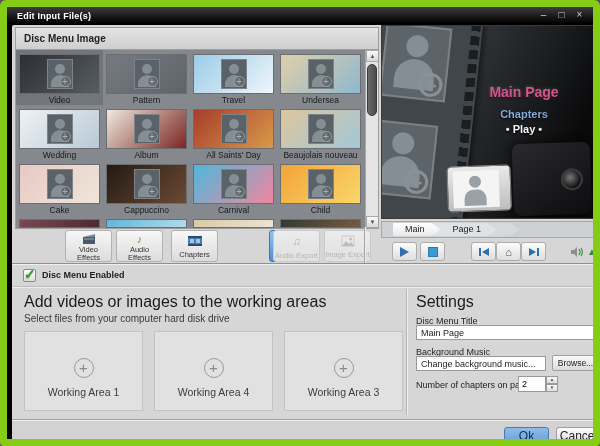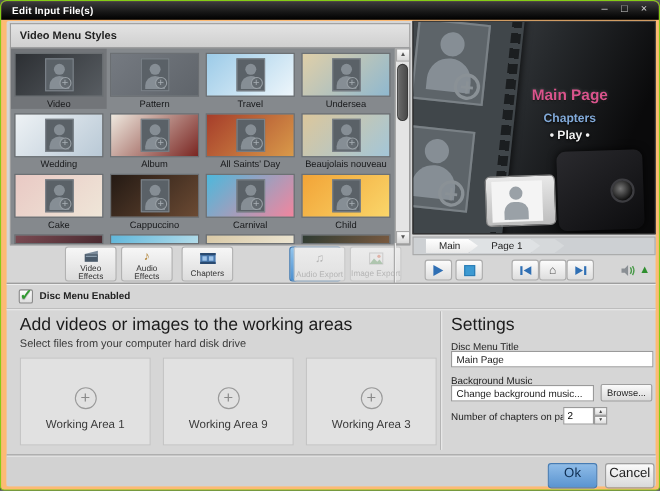--- a/index.html
+++ b/index.html
@@ -1,19 +1,19 @@
 <!DOCTYPE html>
 <html><head>
 <meta charset="utf-8">
 <style>
   * { margin:0; padding:0; box-sizing:border-box; }
   html,body { width:600px; height:446px; font-family:"Liberation Sans", sans-serif; background:#555; }
 
   .window { position:absolute; left:0; top:0; width:600px; height:446px;
-    background:#fdba74; border:1px solid #84cc16; border-radius:6px 6px 4px 4px; overflow:hidden; }
+    background:#000000; border:7px solid #84cc16; border-radius:6px 6px 4px 4px; overflow:hidden; }
 
   
   .titlebar { position:absolute; left:0; top:0; width:100%; height:17px;
     background:linear-gradient(#3d3d3d,#161616 60%,#000); display:flex; align-items:center; }
   .win-title { color:#fff; font-size:9px; font-weight:bold; padding-left:10px; letter-spacing:.2px; }
   .winctl { position:absolute; right:8px; top:1px; display:flex; gap:7px; }
   .winctl span { color:#cfcfcf; font-size:10px; line-height:14px; width:11px; text-align:center; cursor:default; }
 
   
   .content { position:absolute; left:5px; top:18px; width:590px; height:423px;
@@ -156,21 +156,21 @@
     <span class="win-title">Edit Input File(s)</span>
     <div class="winctl">
       <span>–</span>
       <span>□</span>
       <span>×</span>
     </div>
   </div>
 
   <div class="content">
 
-    <div class="panel-header">Video Menu Styles</div>
+    <div class="panel-header">Disc Menu Image</div>
     <div class="gallery">
       <div class="grid">
 
         <div class="cell sel" style="left:0;top:0">
           <div class="thumb" style="background: linear-gradient(135deg, rgb(44, 47, 51) 0%, rgb(88, 93, 98) 100%);">
               <div class="ph-box">
                 <div class="person"></div>
                 <div class="plus-badge">+</div>
               </div>
             </div>
@@ -432,21 +432,21 @@
     <div class="lower">
       <div class="add-heading">Add videos or images to the working areas</div>
       <div class="add-sub">Select files from your computer hard disk drive</div>
 
       <div class="wa" style="left:12px">
         <div class="wa-plus">+</div>
         <div class="wa-label">Working Area 1</div>
       </div>
       <div class="wa" style="left:142px">
         <div class="wa-plus">+</div>
-        <div class="wa-label">Working Area 9</div>
+        <div class="wa-label">Working Area 4</div>
       </div>
       <div class="wa" style="left:272px">
         <div class="wa-plus">+</div>
         <div class="wa-label">Working Area 3</div>
       </div>
 
       <div class="vdiv"></div>
 
       <div class="settings-heading">Settings</div>
       <div class="set-label" style="top:29px">Disc Menu Title</div>

